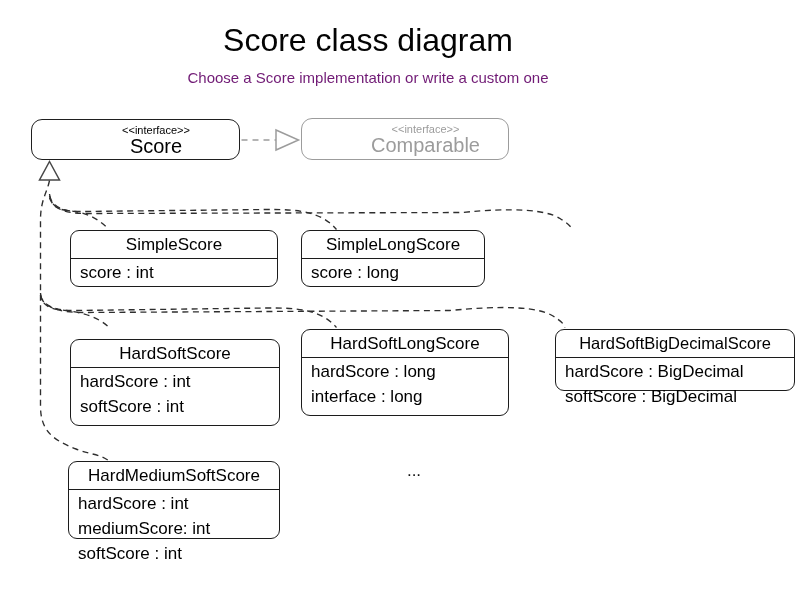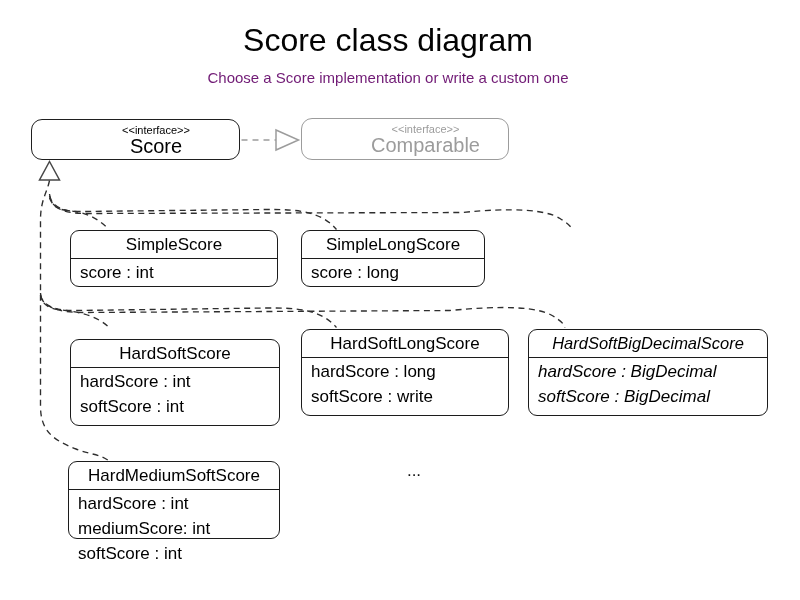--- a/index.html
+++ b/index.html
@@ -1,21 +1,21 @@
 <!DOCTYPE html>
 <html><head>
 <meta charset="utf-8">
 <style>
   html,body{margin:0;padding:0;background:#ffffff;}
   #stage{
     position:relative;width:800px;height:600px;overflow:hidden;background:#ffffff;
     font-family:"Liberation Sans", sans-serif;color:#000;
   }
   #connector-layer{position:absolute;left:0;top:0;z-index:1;}
-  .txt-center{position:absolute;left:0;width:736px;text-align:center;z-index:2;margin-left:20px;}
+  .txt-center{position:absolute;left:0;width:736px;text-align:center;z-index:2;}
   #diagram-title{top:22px;font-size:32px;line-height:36px;color:#030303;}
   #diagram-subtitle{top:69px;font-size:15px;line-height:18px;color:#701a75;}
 
   .iface{
     position:absolute;z-index:2;background:#fff;box-sizing:border-box;
     border:1.6px solid #1f1f1f;border-radius:11px;text-align:center;padding-left:41px;
   }
   .iface .stereo{font-size:11px;line-height:12px;margin-top:4px;}
   .iface .iname{font-size:20px;line-height:21px;}
   #box-score{left:31px;top:119px;width:209px;height:41px;}
@@ -30,21 +30,21 @@
     border-bottom:1.4px solid #1c1c1c;white-space:nowrap;overflow:hidden;
   }
   .cls .attrs{padding:1px 9px 0;}
   .cls .attr{font-size:17px;line-height:25px;white-space:nowrap;}
 
   #c-simplescore{left:70px;top:230px;width:208px;height:57px;}
   #c-simplelongscore{left:301px;top:230px;width:184px;height:57px;}
   #c-simplebigdecimalscore{left:530px;top:230px;width:238px;height:57px;}
   #c-hardsoftscore{left:70px;top:339px;width:210px;height:87px;}
   #c-hardsoftlongscore{left:301px;top:329px;width:208px;height:87px;}
-  #c-hardsoftbigdecimalscore{left:528px;top:329px;width:240px;height:87px;font-style:italic;}
+  #c-hardsoftbigdecimalscore{left:555px;top:329px;width:240px;height:62px;}
   #c-hardsoftbigdecimalscore .cname{font-size:16.5px;}
   #c-hardmediumsoftscore{left:68px;top:461px;width:212px;height:78px;}
 
   #ellipsis{position:absolute;left:394px;top:461px;width:40px;text-align:center;
     font-size:17px;line-height:20px;z-index:2;color:#111;}
 </style>
 </head>
 <body>
 
 <div id="stage">
@@ -105,21 +105,21 @@
     <div class="attrs">
       <div class="attr">hardScore : int</div>
       <div class="attr">softScore : int</div>
     </div>
   </div>
 
   <div id="c-hardsoftlongscore" class="cls">
     <div class="cname">HardSoftLongScore</div>
     <div class="attrs">
       <div class="attr">hardScore : long</div>
-      <div class="attr">softScore : write</div>
+      <div class="attr">interface : long</div>
     </div>
   </div>
 
   <div id="c-hardsoftbigdecimalscore" class="cls">
     <div class="cname">HardSoftBigDecimalScore</div>
     <div class="attrs">
       <div class="attr">hardScore : BigDecimal</div>
       <div class="attr">softScore : BigDecimal</div>
     </div>
   </div>

